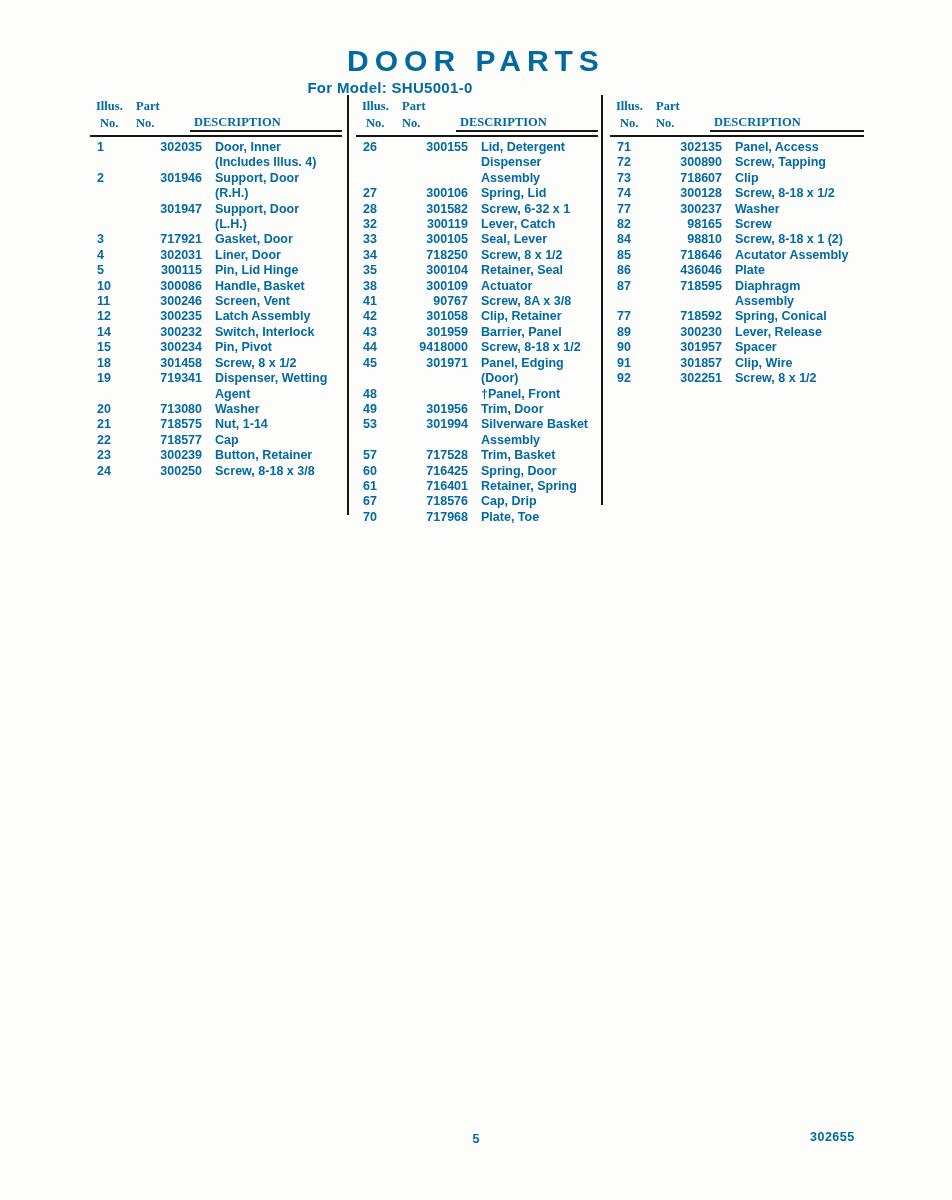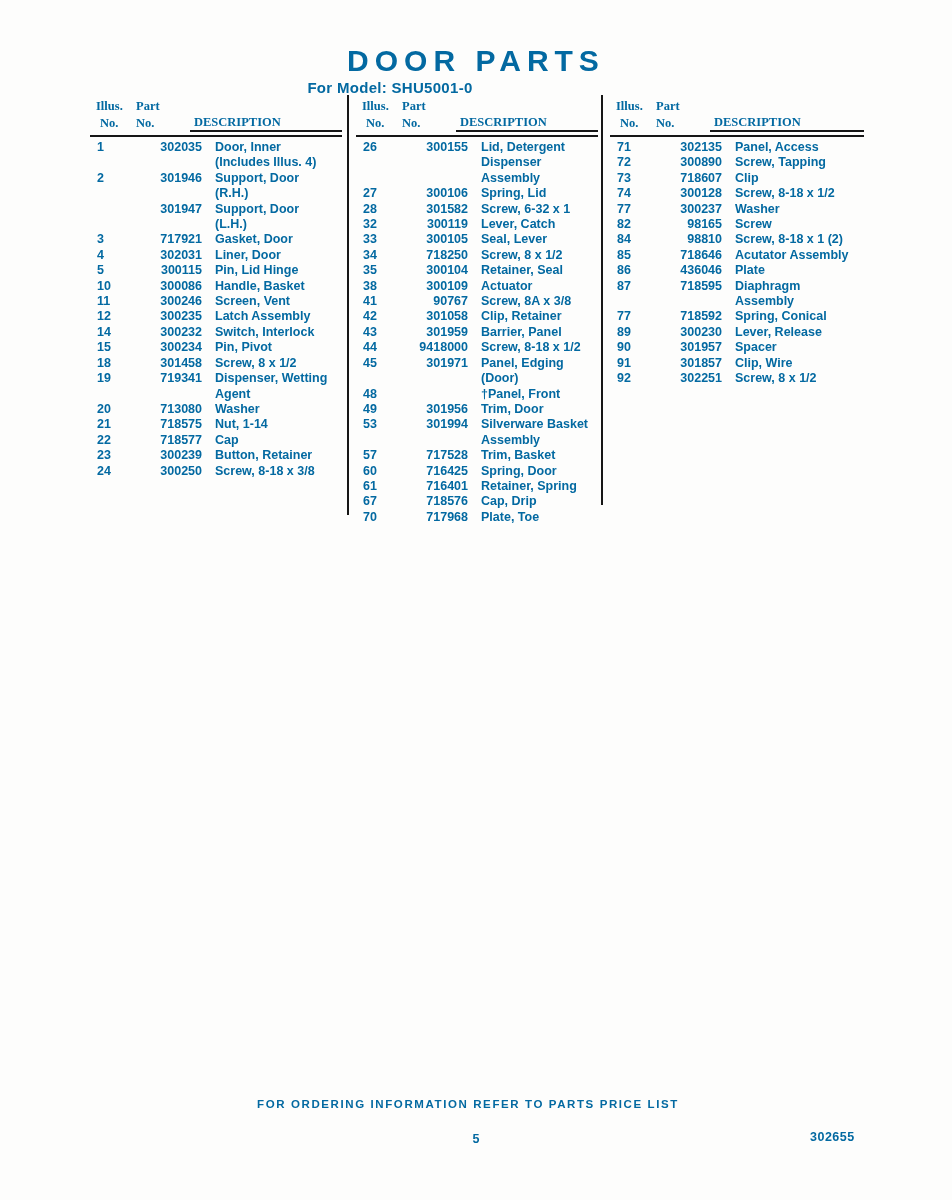--- a/index.html
+++ b/index.html
@@ -445,17 +445,16 @@
     <span class="c-illus">92</span>
     <span class="c-part">302251</span>
     <span class="c-desc">Screw, 8 x 1/2</span>
   </div>
 </div>
   </div>
 
   <div class="vdivider vd-1"></div>
   <div class="vdivider vd-2"></div>
 
-  <div class="ordering-note">FOR ORDERING INFORMATION REFER TO PARTS PRICE LIST</div>
   <div class="page-number">5</div>
   <div class="doc-number">302655</div>
 
 </div>
 
 </body></html>

